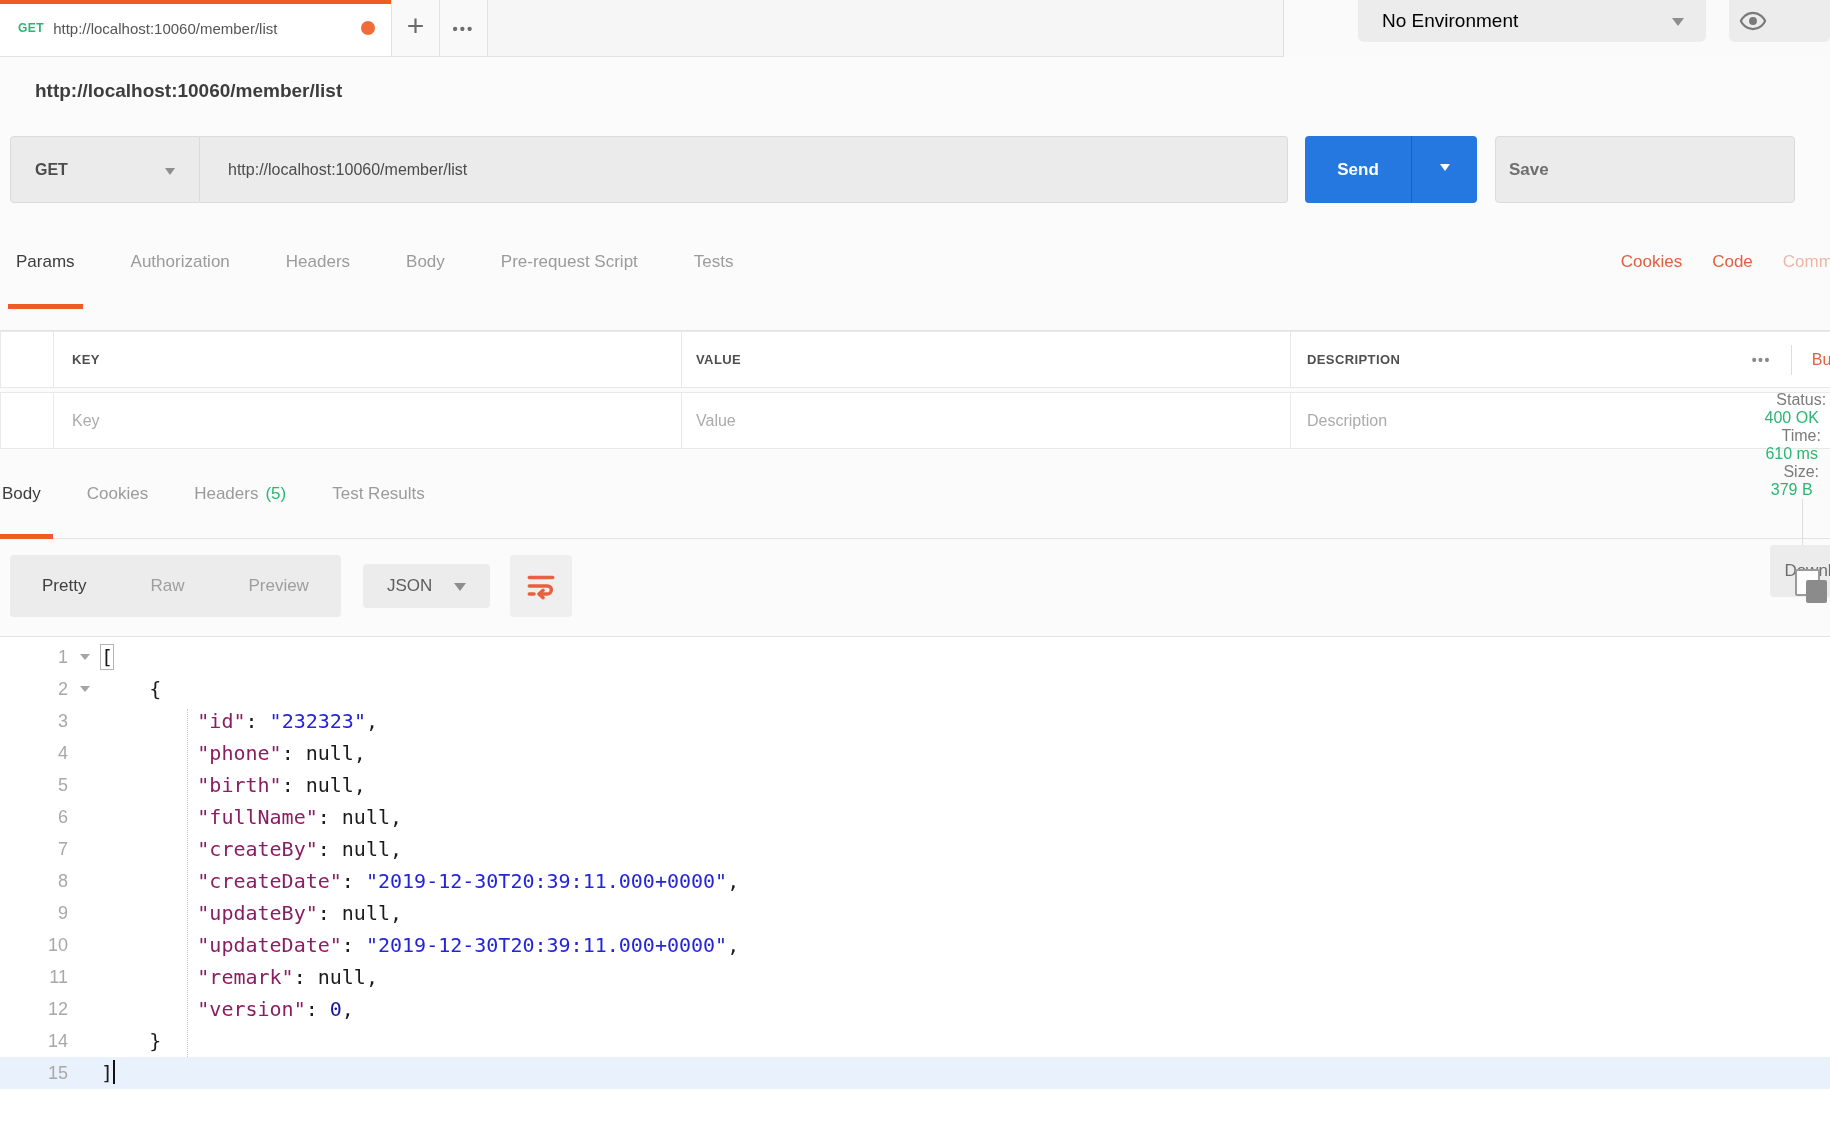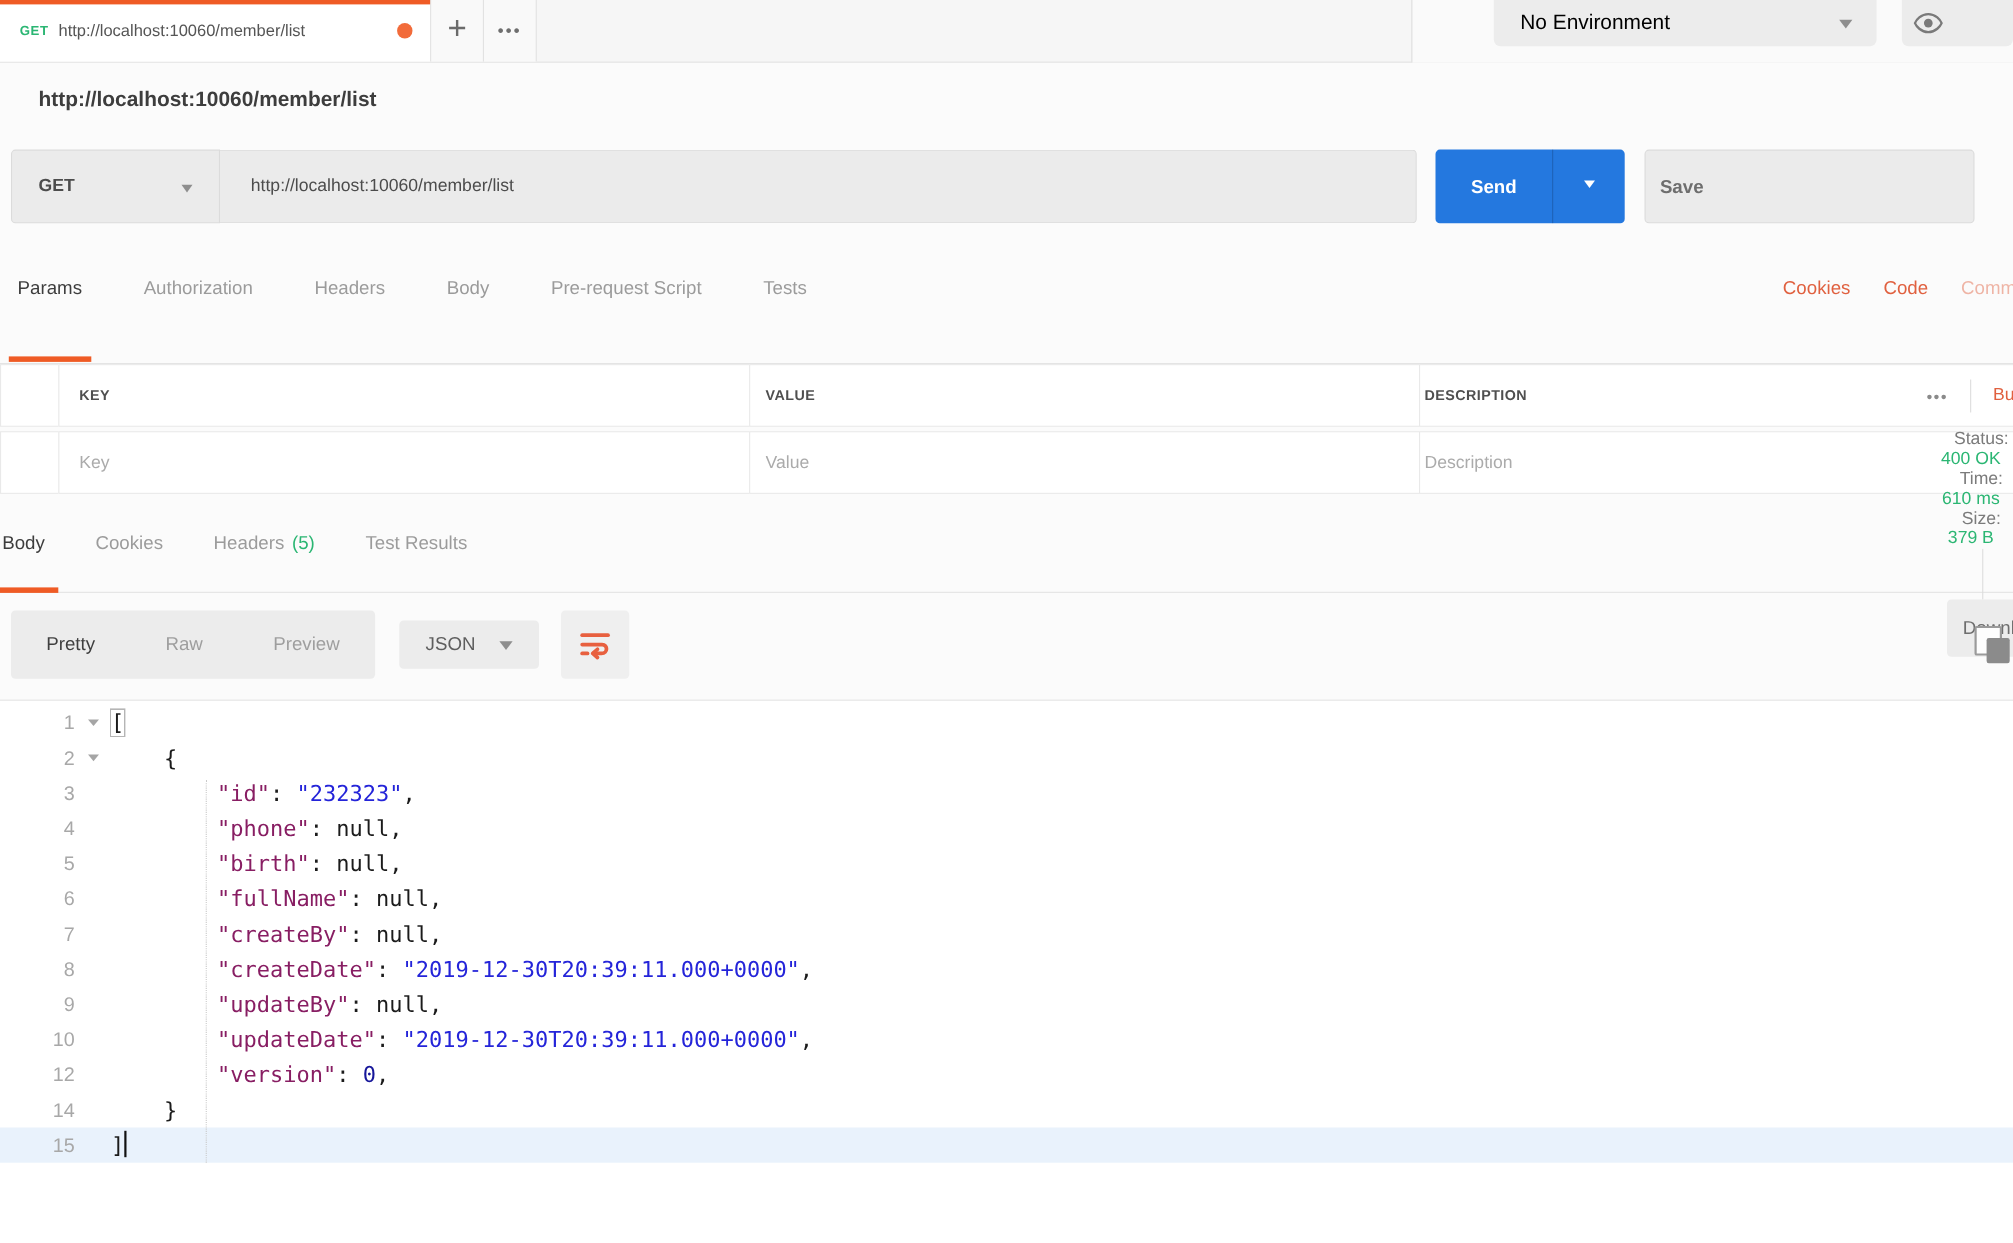--- a/index.html
+++ b/index.html
@@ -35,36 +35,36 @@
   .method-select .caret-down { margin-left:auto; border-width:5px; border-top-width:7px; }
   .url-input { width:1088px; background:#ebebeb; border:1px solid #dbdbdb; border-left:none; border-radius:0 4px 4px 0; font-size:16px; color:#4c4c4c; padding:0 28px; outline:none; font-family:inherit; }
   .send-btn { margin-left:17px; width:172px; background:#2478df; border-radius:4px; display:flex; color:#fff; }
   .send-main { flex:1; display:flex; align-items:center; justify-content:center; font-size:17px; font-weight:bold; }
   .send-caret { width:66px; border-left:1px solid rgba(0,0,0,.18); display:flex; align-items:center; justify-content:center; }
   .send-caret .caret-down { border-top-color:#fff; border-width:5px; border-top-width:7px; transform:none; }
   .save-btn { margin-left:18px; width:300px; background:#ebebeb; border:1px solid #dbdbdb; border-radius:4px; display:flex; align-items:center; padding-left:13px; font-size:17px; font-weight:bold; color:#6e6e6e; }
 
   
   .req-tabs { padding:49px 0 0 16px; height:128px; border-bottom:1px solid #e4e4e4; display:flex; align-items:flex-start; position:relative; }
-  .rtab { font-size:17px; color:#9b9b9b; margin-right:56px; position:relative; padding-bottom:57px; }
+  .rtab { font-size:17px; color:#9b9b9b; margin-right:56px; position:relative; padding-bottom:37px; }
   .rtab.active { color:#3d3d3d; }
   .rtab.active::after { content:""; position:absolute; left:-8px; right:-8px; bottom:0; height:5px; background:#ef5b25; }
   .rtab-links { margin-left:auto; margin-right:-35px; display:flex; }
   .rlink { font-size:17px; color:#e0603f; margin-left:30px; white-space:nowrap; }
   .rlink.faded { opacity:.45; }
 
   
   .params-table { }
   .ptr { display:flex; height:57px; }
   .ptr + .ptr { margin-top:4px; }
   .ptc { background:#fff; border:1px solid #e9e9e9; margin-right:-1px; display:flex; align-items:center; }
   .ptc.c0 { width:54px; }
   .ptc.c1 { width:629px; padding-left:18px; }
   .ptc.c2 { width:610px; padding-left:14px; }
-  .ptc.c3 { flex:1; padding-left:4px; overflow:visible; }
+  .ptc.c3 { flex:1; padding-left:16px; overflow:visible; }
   .col-head { font-size:13px; font-weight:bold; letter-spacing:.4px; color:#4f4f4f; }
   .cell-input { border:none; background:transparent; outline:none; font-size:16px; color:#4c4c4c; width:95%; font-family:inherit; }
   .cell-input::placeholder { color:#ababab; }
   .head-tools { margin-left:auto; display:flex; align-items:center; }
   .head-more { font-size:14px; letter-spacing:1.5px; font-weight:bold; color:#8a8a8a; }
   .head-div { width:1px; height:30px; background:#ddd; margin:0 20px; }
   .bulk-link { font-size:16px; color:#e0603f; white-space:nowrap; margin-right:-45px; }
 
   
   .resp-tabs { height:90px; border-bottom:1px solid #e4e4e4; display:flex; align-items:center; padding-left:2px; position:relative; }
@@ -300,20 +300,25 @@
         <span class="gut">9</span>
         <span class="fold"></span>
         <span class="src"><span class="tk-p">        </span><span class="tk-k">"updateBy"</span><span class="tk-p">: null,</span></span>
       </div>
       <div class="cl">
         <span class="gut">10</span>
         <span class="fold"></span>
         <span class="src"><span class="tk-p">        </span><span class="tk-k">"updateDate"</span><span class="tk-p">: </span><span class="tk-s">"2019-12-30T20:39:11.000+0000"</span><span class="tk-p">,</span></span>
       </div>
       <div class="cl">
+        <span class="gut">11</span>
+        <span class="fold"></span>
+        <span class="src"><span class="tk-p">        </span><span class="tk-k">"remark"</span><span class="tk-p">: null,</span></span>
+      </div>
+      <div class="cl">
         <span class="gut">12</span>
         <span class="fold"></span>
         <span class="src"><span class="tk-p">        </span><span class="tk-k">"version"</span><span class="tk-p">: </span><span class="tk-num">0</span><span class="tk-p">,</span></span>
       </div>
       <div class="cl">
         <span class="gut">14</span>
         <span class="fold"></span>
         <span class="src"><span class="tk-p">    }</span></span>
       </div>
       <div class="cl active">

